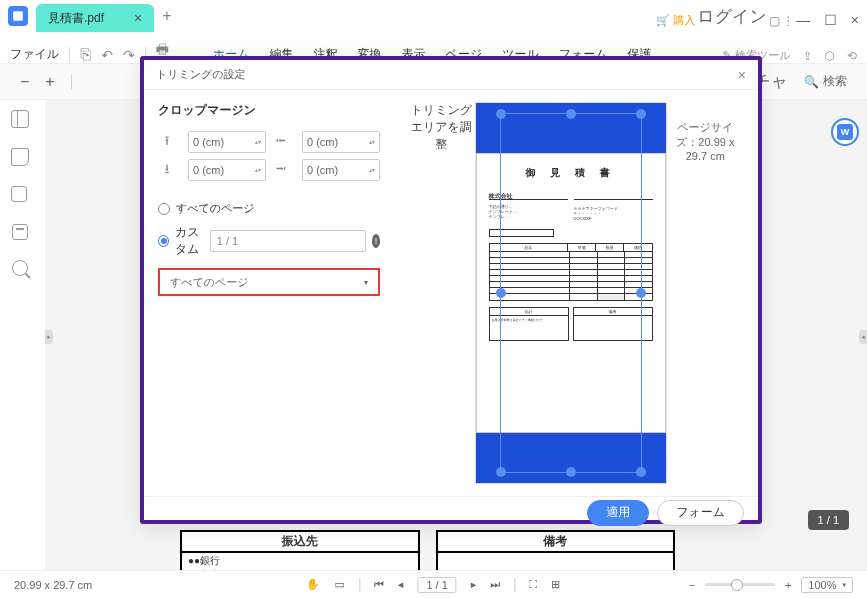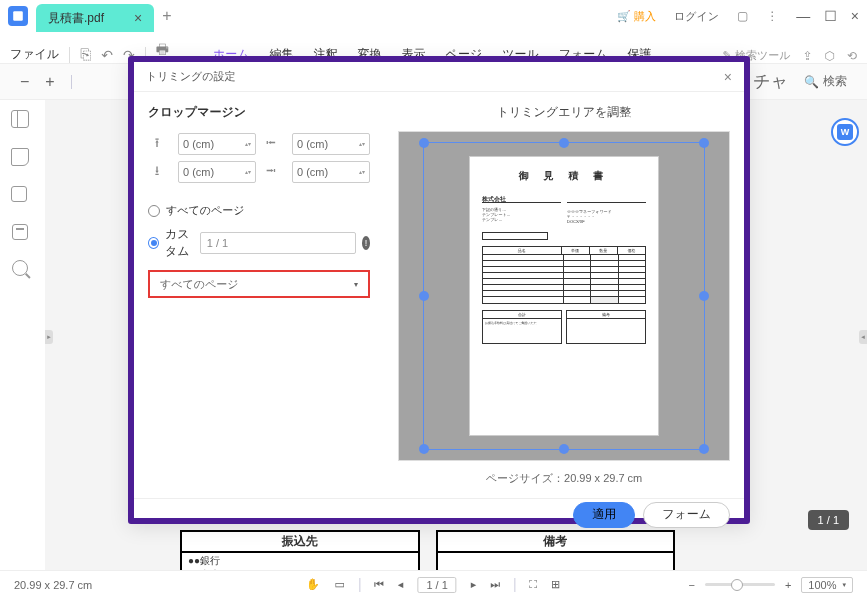--- a/index.html
+++ b/index.html
@@ -5,32 +5,32 @@
 *{box-sizing:border-box;margin:0;padding:0;font-family:"Segoe UI","Meiryo",sans-serif}
 body{background:#fff;width:867px;height:598px;overflow:hidden;position:relative;font-size:12px;color:#333}
 
 
 .titlebar{height:32px;display:flex;align-items:center;padding:0 8px;background:#fff}
 .app-icon{width:20px;height:20px;background:#4285f4;border-radius:4px;margin-right:8px;display:flex;align-items:center;justify-content:center}
 .app-icon svg{width:12px;height:12px;fill:#fff}
 .tab-active{display:flex;align-items:center;height:28px;padding:0 12px;border-radius:6px 6px 0 0;font-size:12px;background:#5eead4;margin-top:4px}
 .tab-close{margin-left:30px;color:#555;font-size:14px}
 .tab-add{margin-left:8px;color:#888;font-size:16px}
-.title-right{margin-left:auto;display:flex;align-items:center;gap:18px}
+.title-right{margin-left:auto;display:flex;align-items:flex-end;gap:2px}
 .buy-link{color:#ff9800;font-size:11px}
-.login-link{color:#666;font-size:11px}
+.login-link{color:#666;font-size:17px}
 .win-btns{display:flex;gap:14px;color:#666;font-size:14px}
 
 
 .toolbar{height:32px;display:flex;align-items:flex-end;padding:0 10px;background:#fff;border-bottom:1px solid #eee;font-size:12px;gap:10px}
 .tb-sep{width:1px;height:16px;background:#ddd}
 .tb-icon{color:#888;font-size:14px}
 .menu-items{display:flex;gap:20px;margin-left:20px}
 .menu-item{color:#333;font-weight:500}
-.menu-item.active{color:#8b5cf6}
+.menu-item.active{color:#0f766e}
 .tb-right{margin-left:auto;display:flex;align-items:center;gap:12px;color:#999}
 .search-box{display:flex;align-items:center;gap:4px}
 
 
 .subtoolbar{height:36px;display:flex;align-items:center;padding:0 20px;gap:16px;color:#666;background:#fafafa;border-bottom:1px solid #eee}
 .zoom-sep{width:1px;height:14px;background:#ccd}
 
 
 .sidebar{position:absolute;left:0;top:100px;width:40px;display:flex;flex-direction:column;align-items:center;gap:20px;padding-top:10px}
 .sb-ic{width:18px;height:18px;border:1.5px solid #999;border-radius:3px}
@@ -54,41 +54,41 @@
 
 
 .statusbar{position:absolute;bottom:0;left:0;right:0;height:28px;border-top:1px solid #eee;display:flex;align-items:center;padding:0 14px;font-size:11px;color:#666;background:#fff}
 .sb-center{position:absolute;left:50%;transform:translateX(-50%);display:flex;align-items:center;gap:14px}
 .sb-right{margin-left:auto;display:flex;align-items:center;gap:10px}
 .slider{width:70px;height:3px;background:#ddd;border-radius:2px;position:relative}
 .slider::after{content:"";position:absolute;width:10px;height:10px;background:#fff;border:1px solid #aaa;border-radius:50%;top:-4px;left:26px}
 .zoom-sel{border:1px solid #ccc;padding:1px 6px;border-radius:2px;display:flex;align-items:center;gap:6px}
 
 
-.dialog{position:absolute;left:128px;top:56px;width:622px;height:468px;background:#fff;border:6px solid #4c1d95;box-shadow:0 4px 20px rgba(0,0,0,.1);border-radius:3px}
+.dialog{position:absolute;left:140px;top:56px;width:622px;height:468px;background:#fff;border:4px solid #4c1d95;box-shadow:0 4px 20px rgba(0,0,0,.1);border-radius:3px}
 .dlg-head{height:30px;display:flex;align-items:center;padding:0 12px;border-bottom:1px solid #eee;font-size:11px;color:#555}
 .dlg-close{margin-left:auto;color:#888;font-size:14px}
 .dlg-body{display:flex;height:406px}
 .dlg-left{width:250px;padding:12px 14px}
-.dlg-right{flex:1;padding:12px 14px;display:flex;flex-direction:column}
+.dlg-right{flex:1;padding:12px 14px;display:flex;flex-direction:row}
 .sect-title{font-size:12px;font-weight:600;color:#333;margin-bottom:12px}
 .margin-grid{display:grid;grid-template-columns:24px 1fr 24px 1fr;gap:6px 6px;align-items:center;margin-bottom:20px}
 .mg-ic{width:18px;height:18px;display:flex;align-items:center;justify-content:center;color:#888;font-size:13px}
 .mg-field{display:flex;border:1px solid #ccc;border-radius:2px;height:22px;align-items:center;padding:0 4px;font-size:11px;color:#666;justify-content:space-between}
 .spin{display:flex;flex-direction:column;font-size:6px;line-height:6px;color:#999}
 .radio-row{display:flex;align-items:center;gap:6px;margin-bottom:8px;font-size:11px}
 .radio{width:12px;height:12px;border:1.5px solid #888;border-radius:50%}
 .radio.on{border-color:#4285f4}
 .radio.on::after{content:"";display:block;width:6px;height:6px;background:#4285f4;border-radius:50%;margin:1.5px}
 .custom-row{display:flex;align-items:center;gap:6px;margin-bottom:10px}
 .custom-input{flex:1;border:1px solid #ccc;height:22px;padding:0 6px;font-size:11px;color:#888;border-radius:2px}
 .info-ic{width:14px;height:14px;background:#666;color:#fff;border-radius:50%;font-size:9px;display:flex;align-items:center;justify-content:center}
 .red-select{border:2px solid #e53935;height:28px;display:flex;align-items:center;padding:0 10px;font-size:11px;color:#666;justify-content:space-between}
 .preview-title{text-align:center;font-size:12px;color:#444;margin-bottom:10px}
-.preview-box{flex:1;border:1px solid #ddd;background:#a3a3a3;position:relative;display:flex;align-items:center;justify-content:center}
+.preview-box{flex:1;border:1px solid #ddd;background:#1d4ed8;position:relative;display:flex;align-items:center;justify-content:center}
 .crop-rect{position:absolute;top:10px;left:24px;right:24px;bottom:10px;border:1.5px solid #5b8def}
 .handle{position:absolute;width:10px;height:10px;background:#5b8def;border-radius:50%}
 .h-tl{top:-5px;left:-5px}.h-tr{top:-5px;right:-5px}.h-bl{bottom:-5px;left:-5px}.h-br{bottom:-5px;right:-5px}
 .h-tm{top:-5px;left:50%;margin-left:-5px}.h-bm{bottom:-5px;left:50%;margin-left:-5px}
 .h-ml{top:50%;left:-5px;margin-top:-5px}.h-mr{top:50%;right:-5px;margin-top:-5px}
 .doc-preview{width:190px;height:280px;background:#fff;border:1px solid #ccc;font-size:5px;padding:12px}
 .dp-title{text-align:center;font-size:10px;font-weight:700;letter-spacing:6px;margin-bottom:8px}
 .dp-row{display:flex;gap:6px;font-size:5px}
 .dp-left{flex:1}
 .dp-right{flex:1}
@@ -99,24 +99,24 @@
 .dp-th{flex:1;border-right:1px solid #333;padding:1px;text-align:center;font-size:4px}
 .dp-th:last-child{border-right:none}
 .dp-th.w{flex:3}
 .dp-tr{border-bottom:1px solid #333;height:6px;display:flex}
 .dp-tr div{border-right:1px solid #333}
 .dp-tr .w{flex:3}.dp-tr .n{flex:1}
 .dp-tr div:last-child{border:none}
 .dp-boxes{display:flex;gap:4px;margin-top:6px}
 .dp-bx{flex:1;border:1px solid #333;height:34px;font-size:4px;padding:2px}
 .dp-bx-h{border-bottom:1px solid #333;text-align:center;margin:-2px -2px 2px;padding:1px}
-.page-size{text-align:center;font-size:11px;color:#666;margin-top:10px}
+.page-size{text-align:center;font-size:11px;color:#666;margin-top:18px}
 .dlg-foot{height:32px;border-top:1px solid #eee;display:flex;align-items:center;justify-content:flex-end;padding:0 14px;gap:8px}
 .btn{height:26px;padding:0 18px;border-radius:13px;font-size:12px;border:1px solid #ccc;background:#fff;display:flex;align-items:center}
-.btn.primary{background:#4285f4;color:#000000;border-color:#4285f4}
+.btn.primary{background:#4285f4;color:#ffffff;border-color:#4285f4}
 </style>
 </head>
 <body>
 
 <div class="titlebar">
   <div class="app-icon">
       <svg viewBox="0 0 10 10">
         <rect x="1" y="1" width="8" height="8" rx="1"></rect>
       </svg>
     </div>

